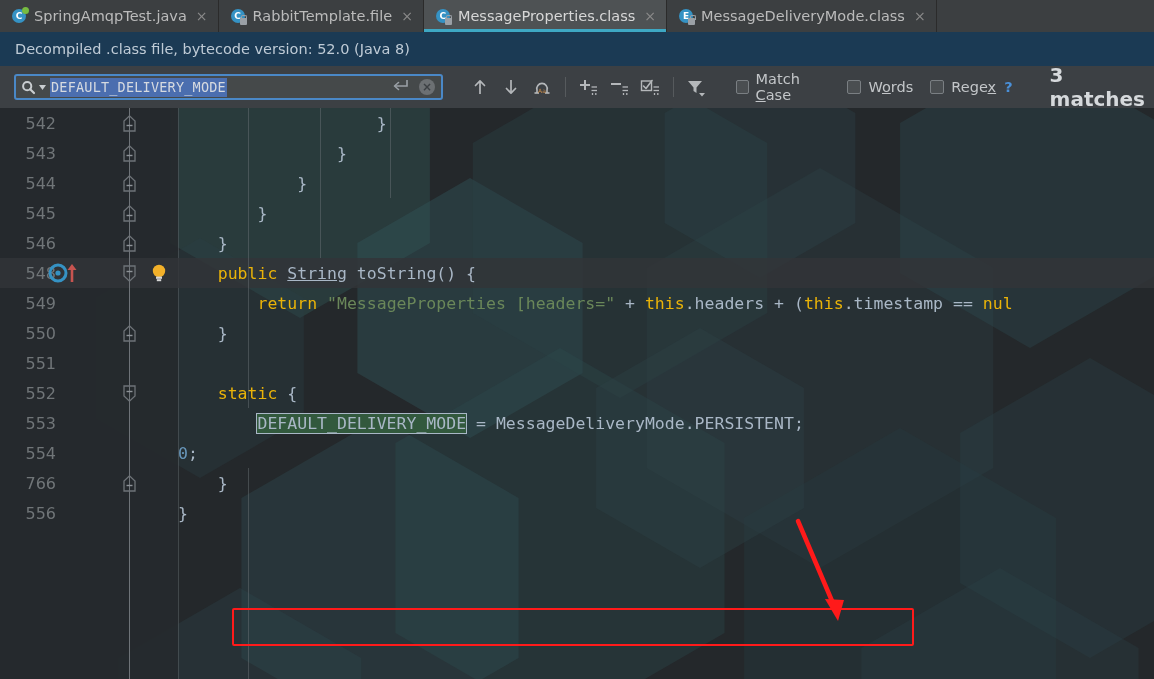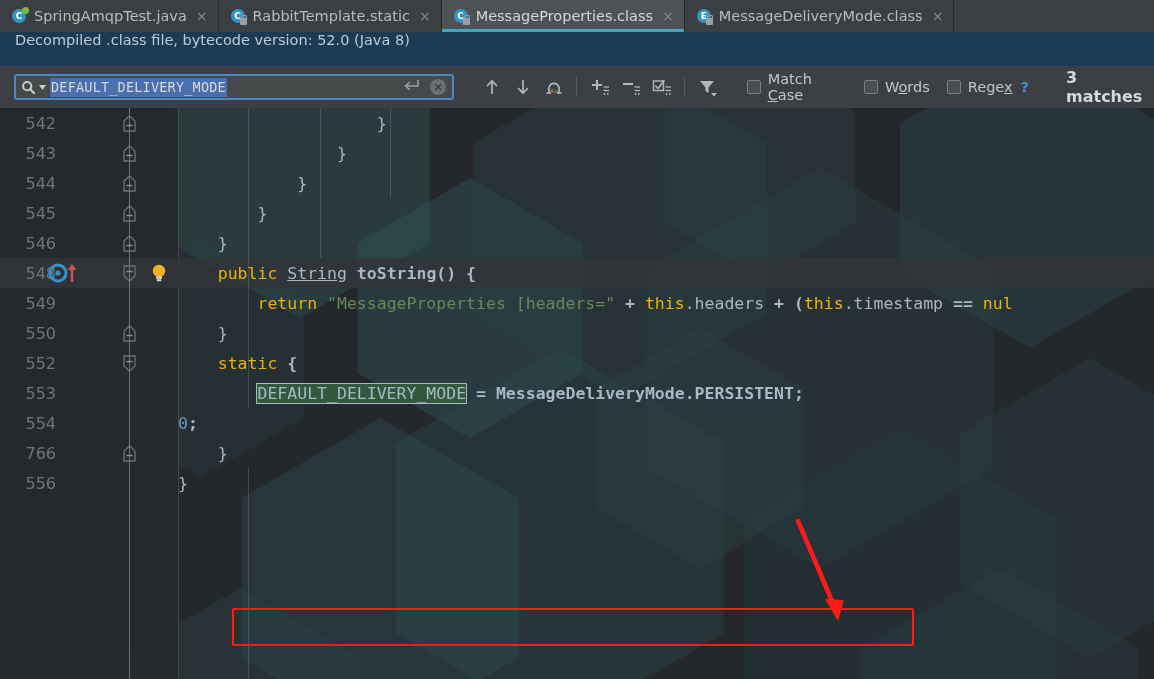--- a/index.html
+++ b/index.html
@@ -80,21 +80,21 @@
     line-height: 1; margin-left: 2px;
     font-family: "DejaVu Sans", sans-serif;
   }
 
   
   #notice {
     position: absolute; left: 0; top: 32px;
     width: 1154px; height: 34px;
     background: #1b3a54;
     border-bottom: 1px solid #15293a;
-    display: flex; align-items: flex-start;
+    display: flex; align-items: center;
   }
   #notice .txt {
     color: #bfcbd6; font-size: 14.5px;
     padding-left: 15px;
   }
 
   
   #findbar {
     position: absolute; left: 0; top: 66px;
     width: 1154px; height: 42px;
@@ -156,21 +156,21 @@
   .opt { display: flex; align-items: center; gap: 7px; color: #c3c6c9; font-size: 14.5px; }
   .cbox {
     width: 14px; height: 14px;
     border: 1px solid #7a7f83;
     border-radius: 2px;
     background: #4a4e51;
     box-sizing: border-box;
   }
   .mn { text-decoration: underline; }
   .qmark { color: #4a90d9; font-size: 14.5px; font-weight: bold; margin-left: 1px; }
-  .matches { color: #d6d9dc; font-size: 16px; font-weight: bold; margin-left: 20px; }
+  .matches { color: #d6d9dc; font-size: 20px; font-weight: bold; margin-left: 20px; }
 
   
   #editor {
     position: absolute; left: 0; top: 108px;
     width: 1154px; height: 571px;
     overflow: hidden;
     background: #2b2b2b;
   }
   #bgimg {
     position: absolute; left: 0; top: 0;
@@ -209,21 +209,21 @@
     font-family: "DejaVu Sans Mono", monospace;
     font-size: 16.5px;
     white-space: pre;
     color: #a9b7c6;
     z-index: 5;
   }
   .row.current { background: rgba(50,53,56,0.82); }
   .kw { color: #eab308; }
   .cls { color: #a9b7c6; text-decoration: underline; }
   .str { color: #6a8759; }
-  .punct { color: #a9b7c6; font-weight: bold; }
+  .punct { color: #a9b7c6; }
   .brace { color: #a9b7c6; }
   .num { color: #6897bb; }
   .ident { color: #a9b7c6; }
 
   
   .fold {
     position: absolute; left: 120px; top: 6px;
     width: 19px; height: 19px; z-index: 7;
   }
   .foldline {
@@ -271,21 +271,21 @@
           <span class="badge-spring"></span>
         </span>
         <span>SpringAmqpTest.java</span>
         <span class="tab-close">×</span>
       </div>
       <div class="tab">
         <span class="tab-ico">
           <span class="disc">C</span>
           <span class="badge-lock"></span>
         </span>
-        <span>RabbitTemplate.static</span>
+        <span>RabbitTemplate.file</span>
         <span class="tab-close">×</span>
       </div>
       <div class="tab active">
         <span class="tab-ico">
           <span class="disc">C</span>
           <span class="badge-lock"></span>
         </span>
         <span>MessageProperties.class</span>
         <span class="tab-close">×</span>
       </div>
@@ -494,20 +494,24 @@
         </div>
         <div class="row">
           <span class="lnum">550</span>
           <span class="code"><span class="brace">    }</span></span>
           <span class="fold"><svg width="19" height="19" viewBox="0 0 19 19">
               <polygon points="4,17 4,7 9.5,1.8 15,7 15,17" fill="none" stroke="#6e7378" stroke-width="1.3"></polygon>
               <line x1="6.5" y1="11.5" x2="12.5" y2="11.5" stroke="#8d9297" stroke-width="1.4"></line>
             </svg></span>
         </div>
         <div class="row">
+          <span class="lnum">551</span>
+          <span class="code"></span>
+        </div>
+        <div class="row">
           <span class="lnum">552</span>
           <span class="code"><span class="punct">    </span><span class="kw">static</span><span class="punct"> {</span></span>
           <span class="fold"><svg width="19" height="19" viewBox="0 0 19 19">
               <polygon points="4,2 4,12 9.5,17.2 15,12 15,2" fill="none" stroke="#6e7378" stroke-width="1.3"></polygon>
               <line x1="6.5" y1="7.5" x2="12.5" y2="7.5" stroke="#8d9297" stroke-width="1.4"></line>
             </svg></span>
         </div>
         <div class="row">
           <span class="lnum">553</span>
           <span class="code"><span class="punct">        </span><span class="match-hl">DEFAULT_DELIVERY_MODE</span><span class="punct"> = MessageDeliveryMode.PERSISTENT</span><span class="punct">;</span></span>

